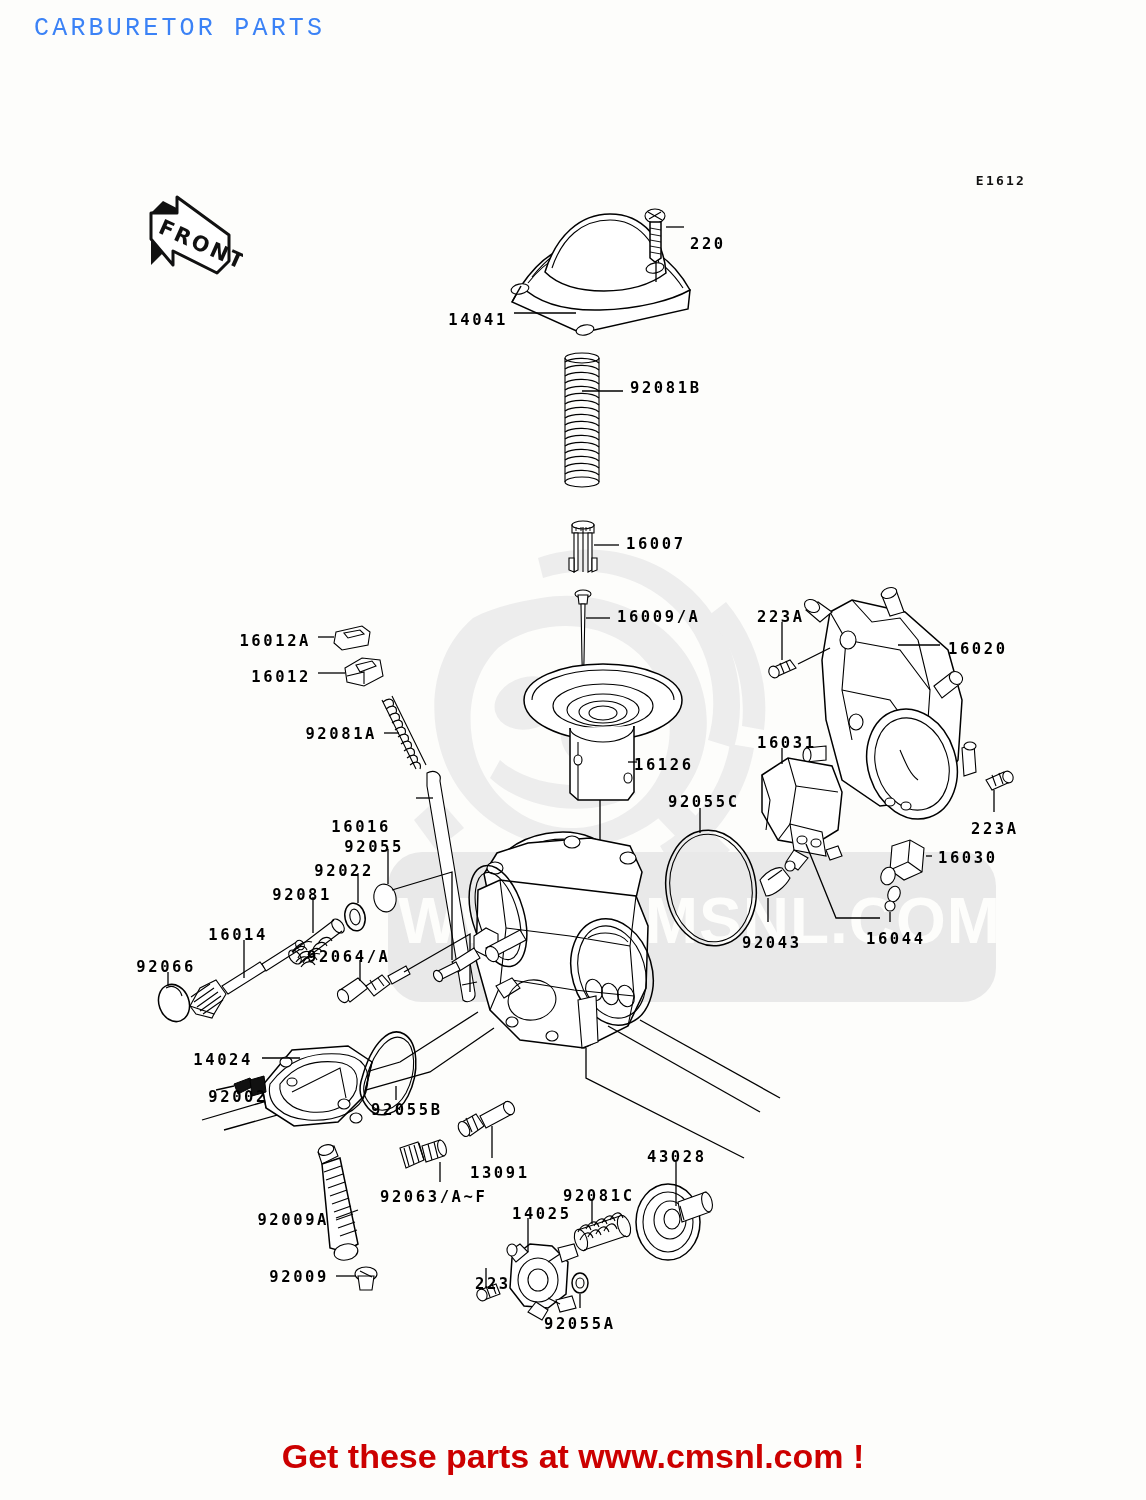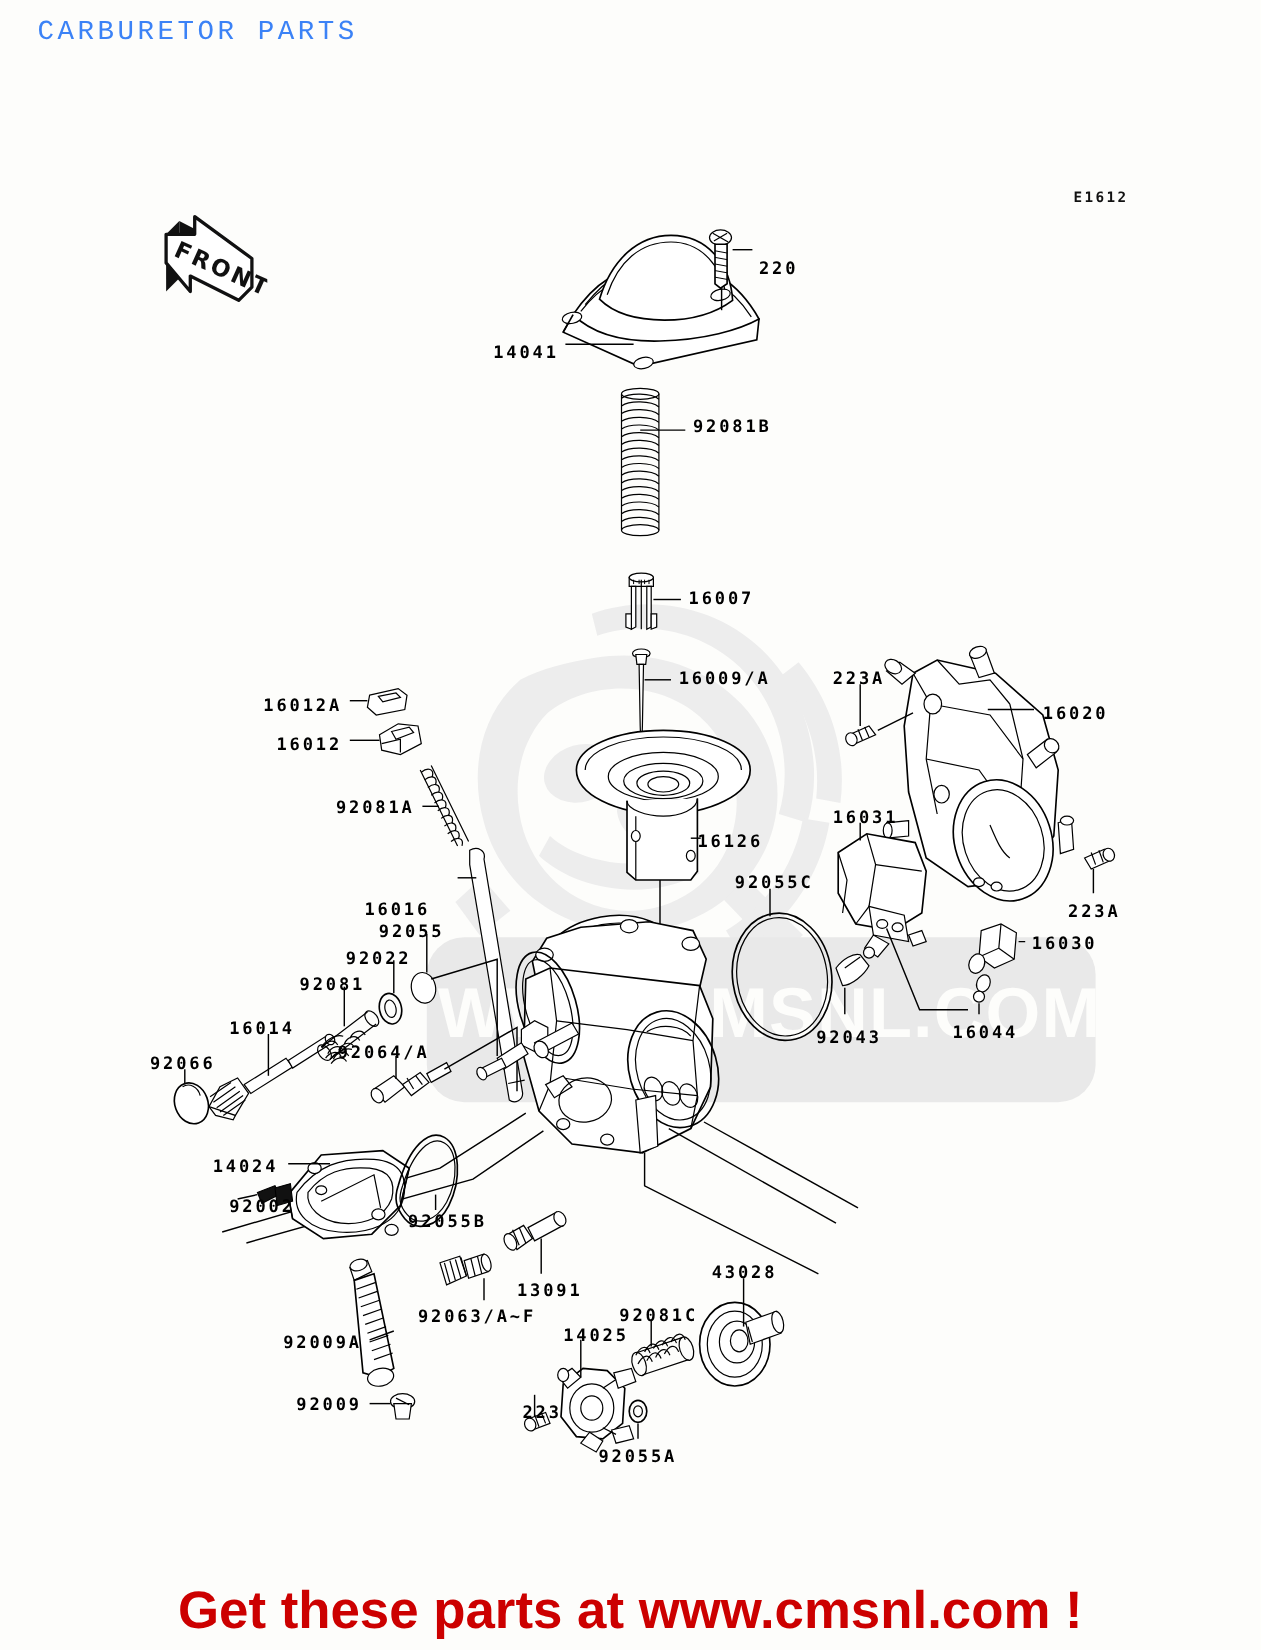--- a/index.html
+++ b/index.html
@@ -46,21 +46,21 @@
            background:#e9e9e9;border-radius:34px;pointer-events:none;}
   .wm-text{position:absolute;left:398px;top:884px;width:590px;
            font-family:"Liberation Sans",sans-serif;
            font-size:64px;font-weight:700;letter-spacing:1px;color:#fdfdfb;
            text-align:center;pointer-events:none;white-space:nowrap;}
 
   
   .footer-cta{
     position:absolute;left:0;right:0;top:1437px;text-align:center;
     font-family:"Liberation Sans",sans-serif;
-    font-size:48px;font-weight:700;color:#cc0000;
+    font-size:34px;font-weight:700;color:#cc0000;
     letter-spacing:0px;white-space:nowrap;
   }
 </style>
 </head>
 <body>
 
 <div id="page">
 
   <div class="page-title">CARBURETOR PARTS</div>
   <div class="sheet-code">E1612</div>

